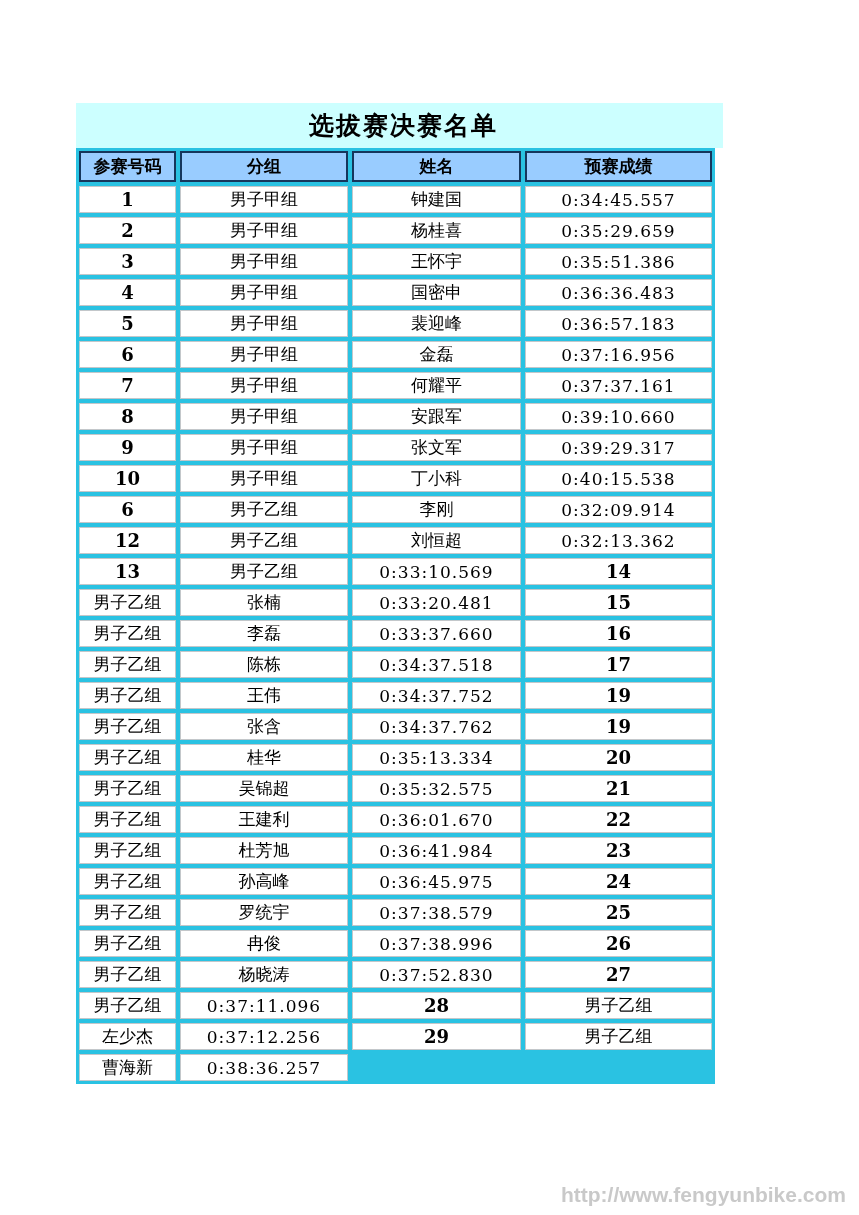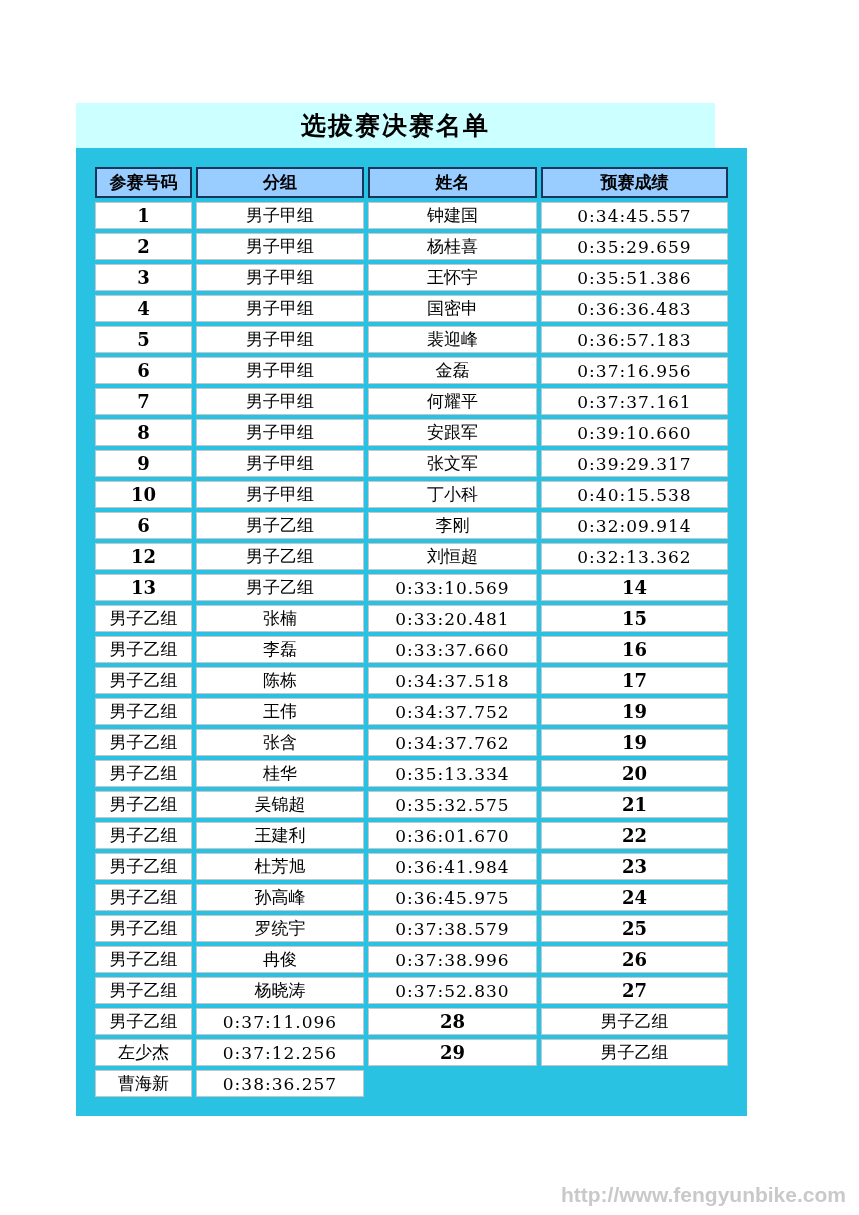--- a/index.html
+++ b/index.html
@@ -21,27 +21,28 @@
   .title-band {
     width: 639px;
     height: 45px;
     background: #CCFFFF;
     display: flex;
     align-items: center;
     justify-content: center;
     font-size: 25px;
     font-weight: bold;
     letter-spacing: 2px;
+    padding-left: 8px;
   }
   .grid {
     display: grid;
     grid-template-columns: 97px 168px 169px 187px;
     gap: 4px;
     background: #2AC2E2;
-    padding: 19px;
+    padding: 3px;
     width: 633px; 
   }
   .hcell {
     background: #99CCFF;
     border: 2px solid #16365C;
     box-sizing: border-box;
     height: 31px;
     display: flex;
     align-items: center;
     justify-content: center;

